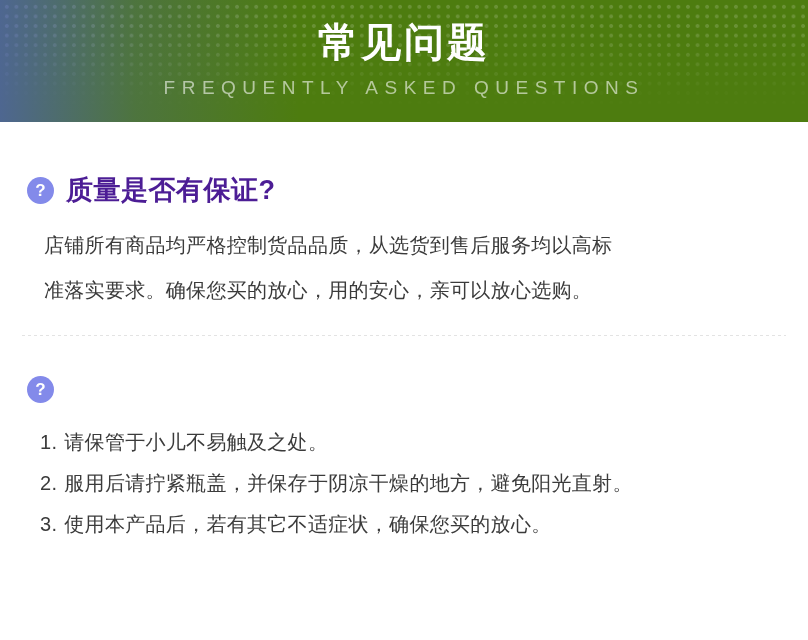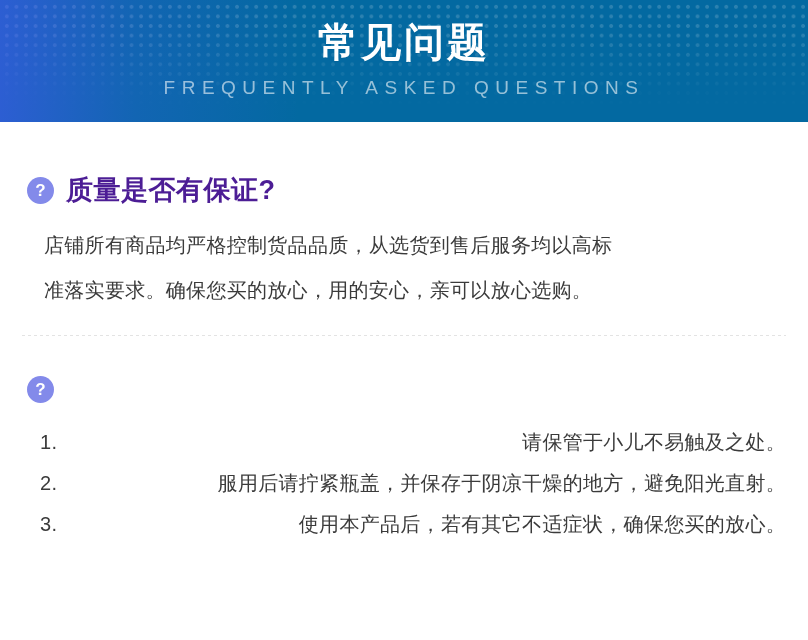--- a/index.html
+++ b/index.html
@@ -13,21 +13,21 @@
     font-family: "Liberation Sans", "DejaVu Sans", sans-serif;
     overflow: hidden;
     position: relative;
   }
 
   
   .faq-banner {
     position: relative;
     width: 808px;
     height: 122px;
-    background: #0369a1;
+    background: #4d7c0f;
     overflow: hidden;
   }
   .faq-banner .dots {
     position: absolute;
     left: 0;
     top: 0;
     width: 808px;
     height: 122px;
     background-image: radial-gradient(rgba(255,255,255,0.17) 1.9px, transparent 2.1px);
     background-size: 9.6px 9.6px;
@@ -133,21 +133,21 @@
     line-height: 41px;
     letter-spacing: 0.3px;
     display: flex;
     align-items: baseline;
   }
   .step-num {
     flex: 0 0 auto;
     margin-right: 7px;
     white-space: nowrap;
   }
-  .step-text { flex: 1 1 auto; text-align: right; }
+  .step-text { flex: 1 1 auto; }
 
   .faq-divider {
     margin: 24px 0 0 0;
     height: 1px;
     border: 0;
     background-image: repeating-linear-gradient(to right, #e3e3e3 0px, #e3e3e3 3px, rgba(255,255,255,0) 3px, rgba(255,255,255,0) 6px);
   }
 </style>
 </head>
 <body>

